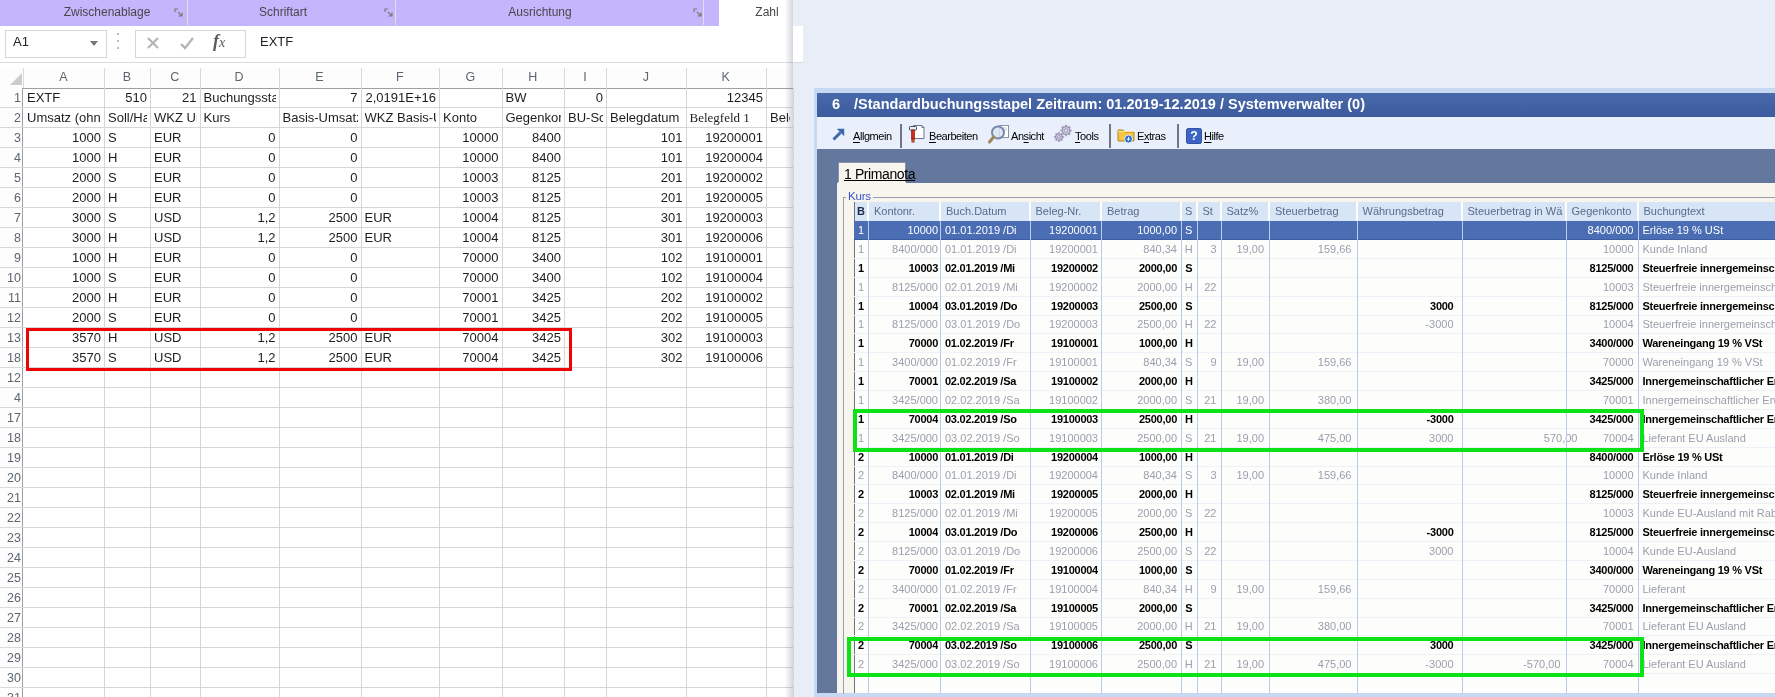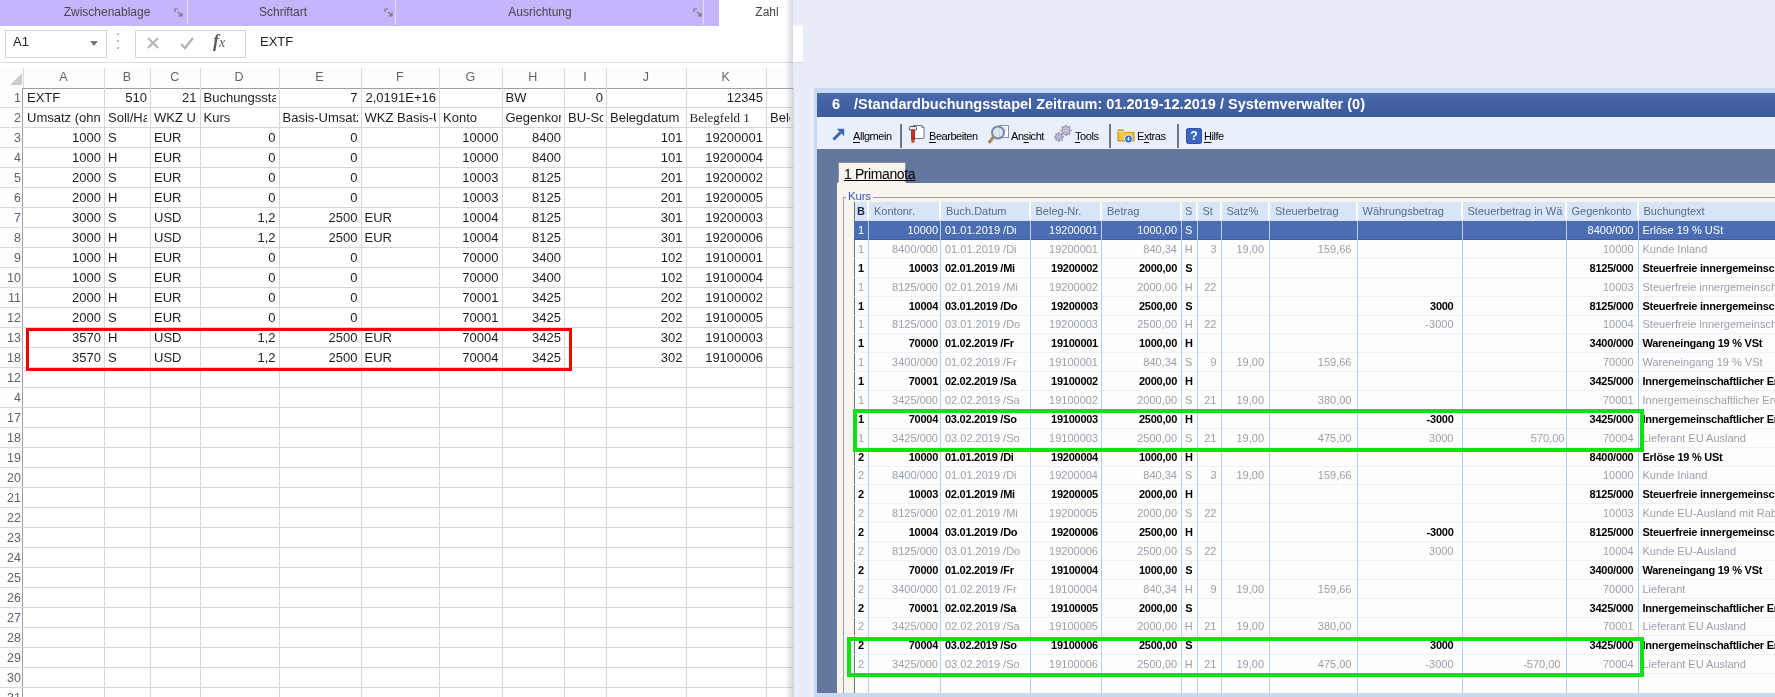--- a/index.html
+++ b/index.html
@@ -474,21 +474,21 @@
 <div class="acell" style="left:854px;top:428.625px;width:14px;text-align:center;padding-left:0px;color:#9a9fad;">1</div>
 <div class="acell" style="left:868px;top:428.625px;width:70px;text-align:right;padding-left:0px;color:#9a9fad;">3425/000</div>
 <div class="acell" style="left:940px;top:428.625px;width:84.5px;text-align:left;padding-left:5px;color:#9a9fad;">03.02.2019 /So</div>
 <div class="acell" style="left:1029.5px;top:428.625px;width:68.5px;text-align:right;padding-left:0px;color:#9a9fad;">19100003</div>
 <div class="acell" style="left:1101px;top:428.625px;width:76px;text-align:right;padding-left:0px;color:#9a9fad;">2500,00</div>
 <div class="acell" style="left:1181px;top:428.625px;width:15.5px;text-align:center;padding-left:0px;color:#9a9fad;">S</div>
 <div class="acell" style="left:1196.5px;top:428.625px;width:20.0px;text-align:right;padding-left:0px;color:#9a9fad;">21</div>
 <div class="acell" style="left:1220.5px;top:428.625px;width:43.5px;text-align:right;padding-left:0px;color:#9a9fad;">19,00</div>
 <div class="acell" style="left:1269px;top:428.625px;width:82.5px;text-align:right;padding-left:0px;color:#9a9fad;">475,00</div>
 <div class="acell" style="left:1356.5px;top:428.625px;width:97.0px;text-align:right;padding-left:0px;color:#9a9fad;">3000</div>
-<div class="acell" style="left:1461.5px;top:428.625px;width:99.0px;text-align:right;padding-left:4px;color:#9a9fad;">570,00</div>
+<div class="acell" style="left:1461.5px;top:428.625px;width:99.0px;text-align:right;padding-left:17px;color:#9a9fad;">570,00</div>
 <div class="acell" style="left:1565.5px;top:428.625px;width:68.0px;text-align:right;padding-left:0px;color:#9a9fad;">70004</div>
 <div class="acell" style="left:1637.5px;top:428.625px;width:147.5px;text-align:left;padding-left:5px;color:#9a9fad;">Lieferant EU Ausland</div>
 <div class="ab" style="left:854px;top:446.7px;width:921px;height:1px;background:#edf1f8;"></div>
 <div class="acell" style="left:854px;top:447.5px;width:14px;text-align:center;padding-left:0px;color:#000;font-weight:bold;letter-spacing:-0.25px;">2</div>
 <div class="acell" style="left:868px;top:447.5px;width:70px;text-align:right;padding-left:0px;color:#000;font-weight:bold;letter-spacing:-0.25px;">10000</div>
 <div class="acell" style="left:940px;top:447.5px;width:84.5px;text-align:left;padding-left:5px;color:#000;font-weight:bold;letter-spacing:-0.25px;">01.01.2019 /Di</div>
 <div class="acell" style="left:1029.5px;top:447.5px;width:68.5px;text-align:right;padding-left:0px;color:#000;font-weight:bold;letter-spacing:-0.25px;">19200004</div>
 <div class="acell" style="left:1101px;top:447.5px;width:76px;text-align:right;padding-left:0px;color:#000;font-weight:bold;letter-spacing:-0.25px;">1000,00</div>
 <div class="acell" style="left:1181px;top:447.5px;width:15.5px;text-align:center;padding-left:0px;color:#000;font-weight:bold;letter-spacing:-0.25px;">H</div>
 <div class="acell" style="left:1565.5px;top:447.5px;width:68.0px;text-align:right;padding-left:0px;color:#000;font-weight:bold;letter-spacing:-0.25px;">8400/000</div>

